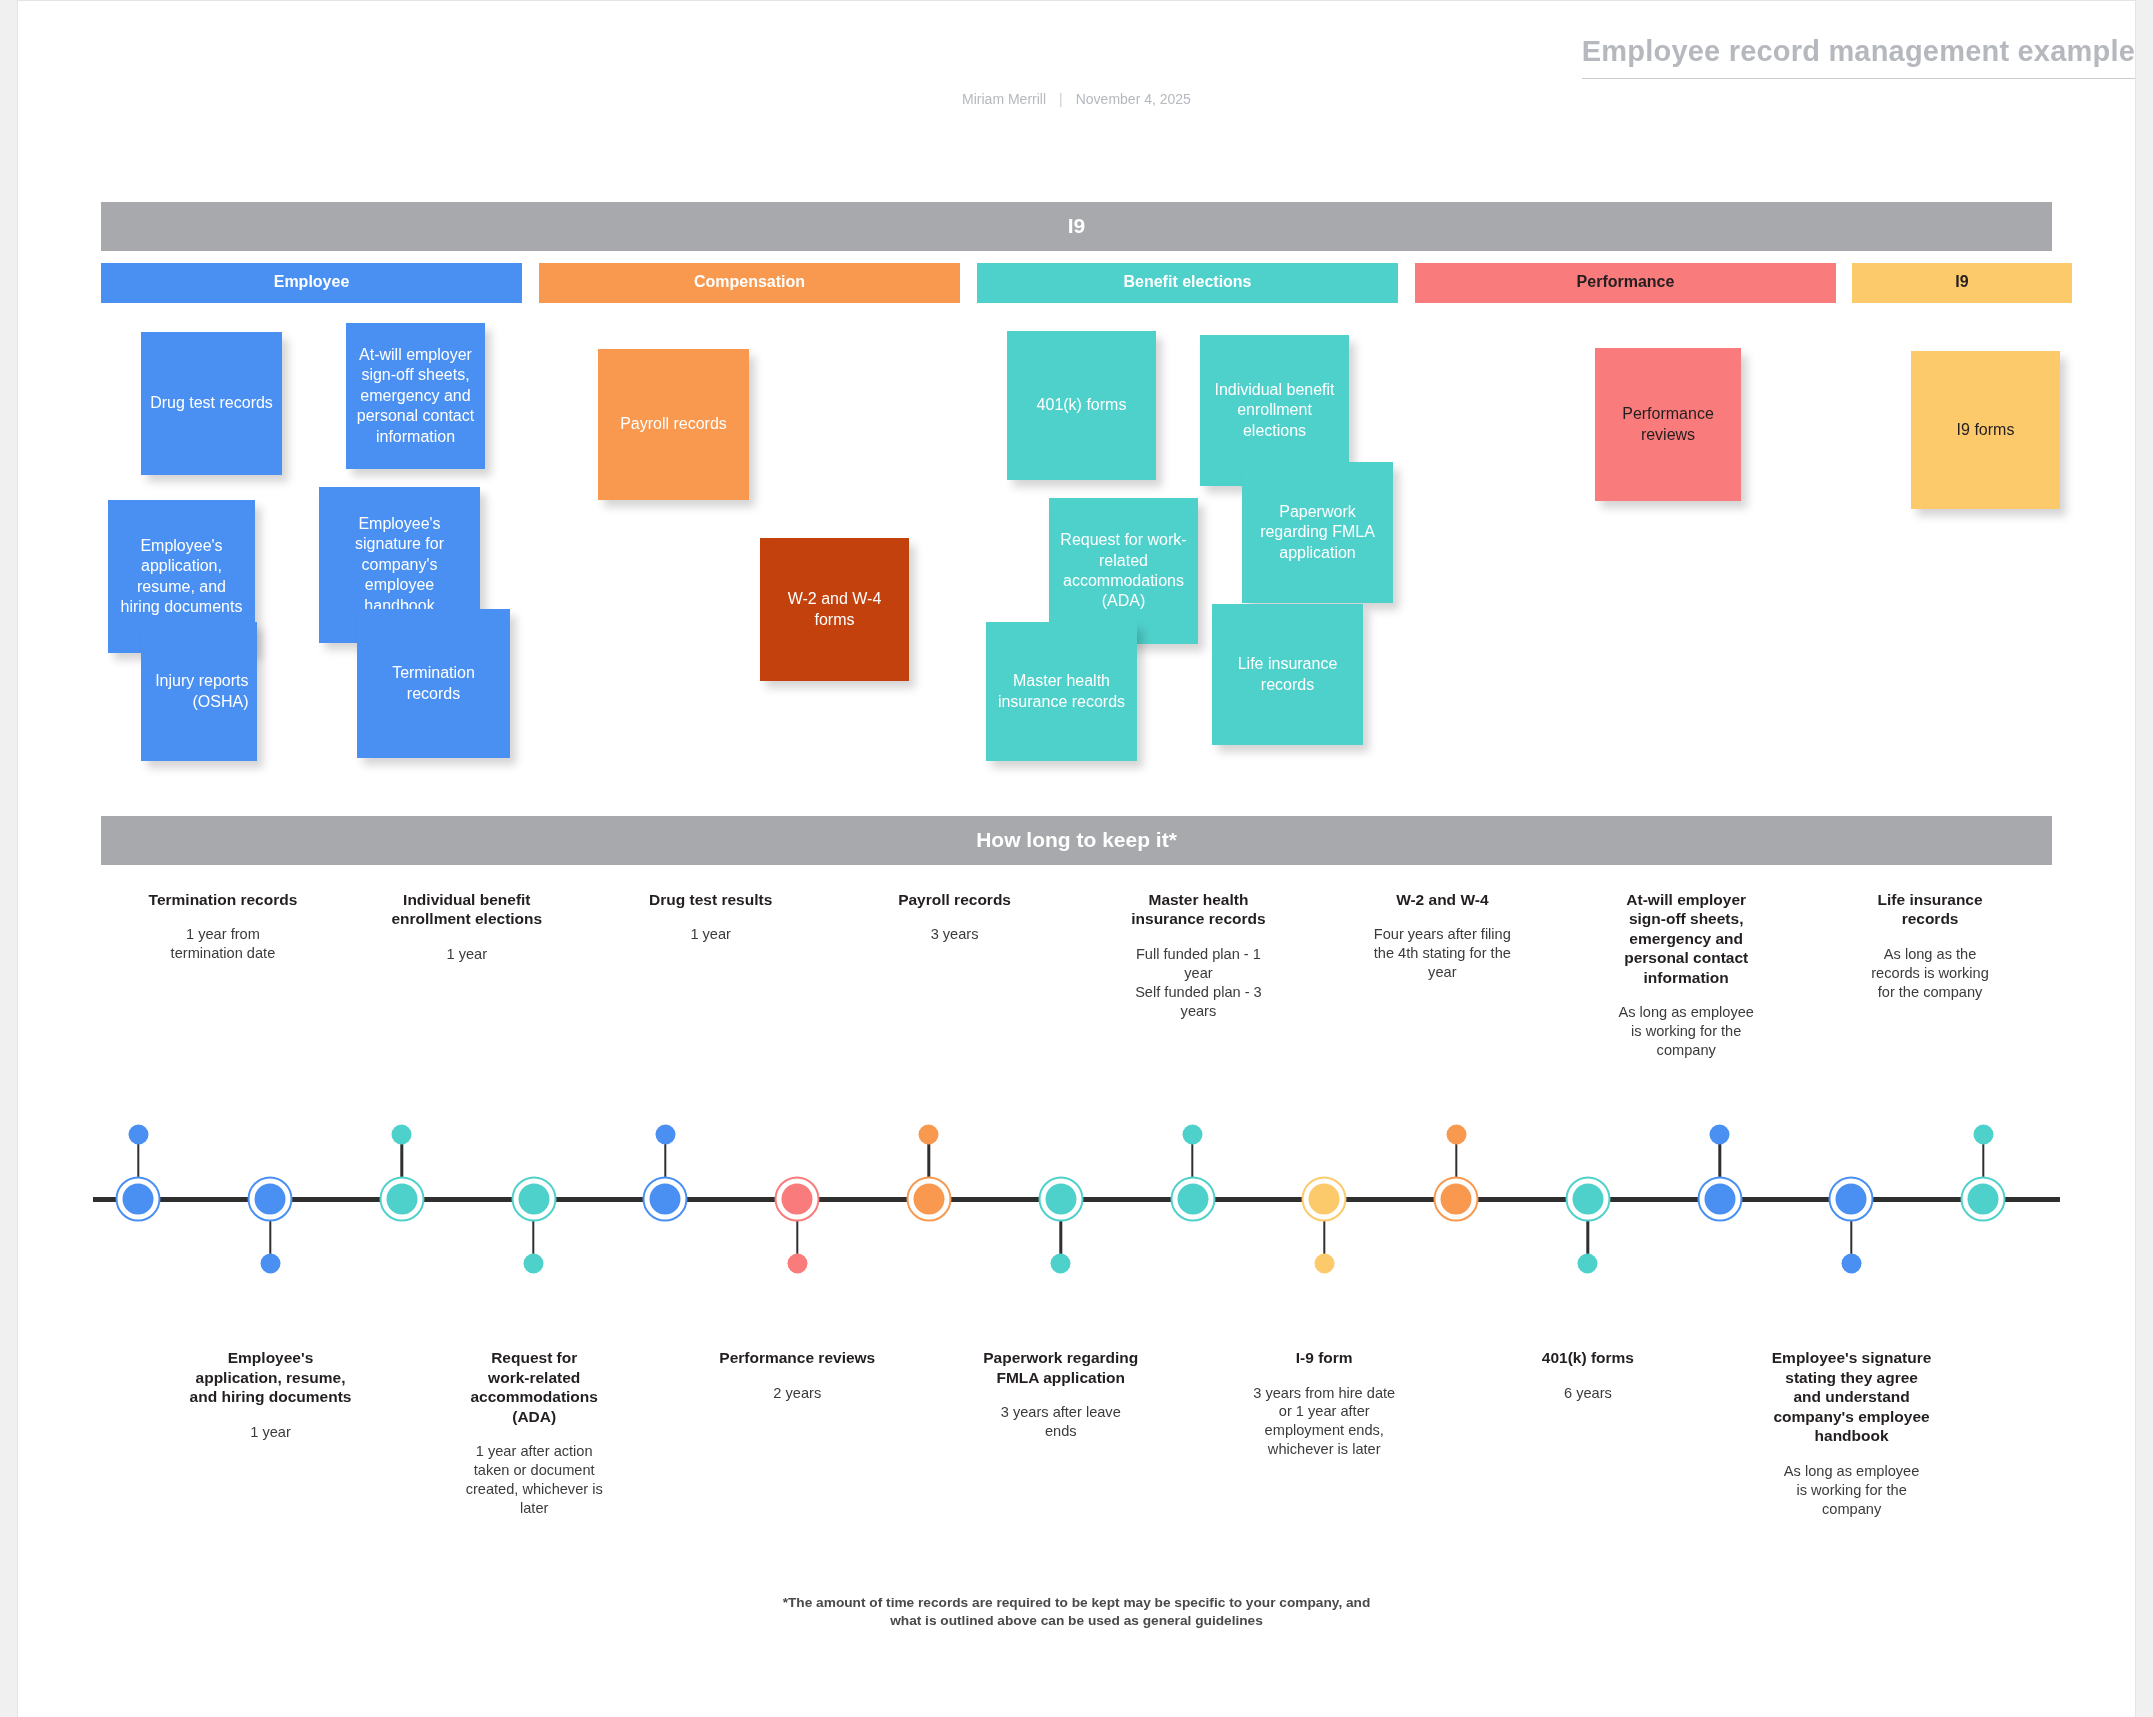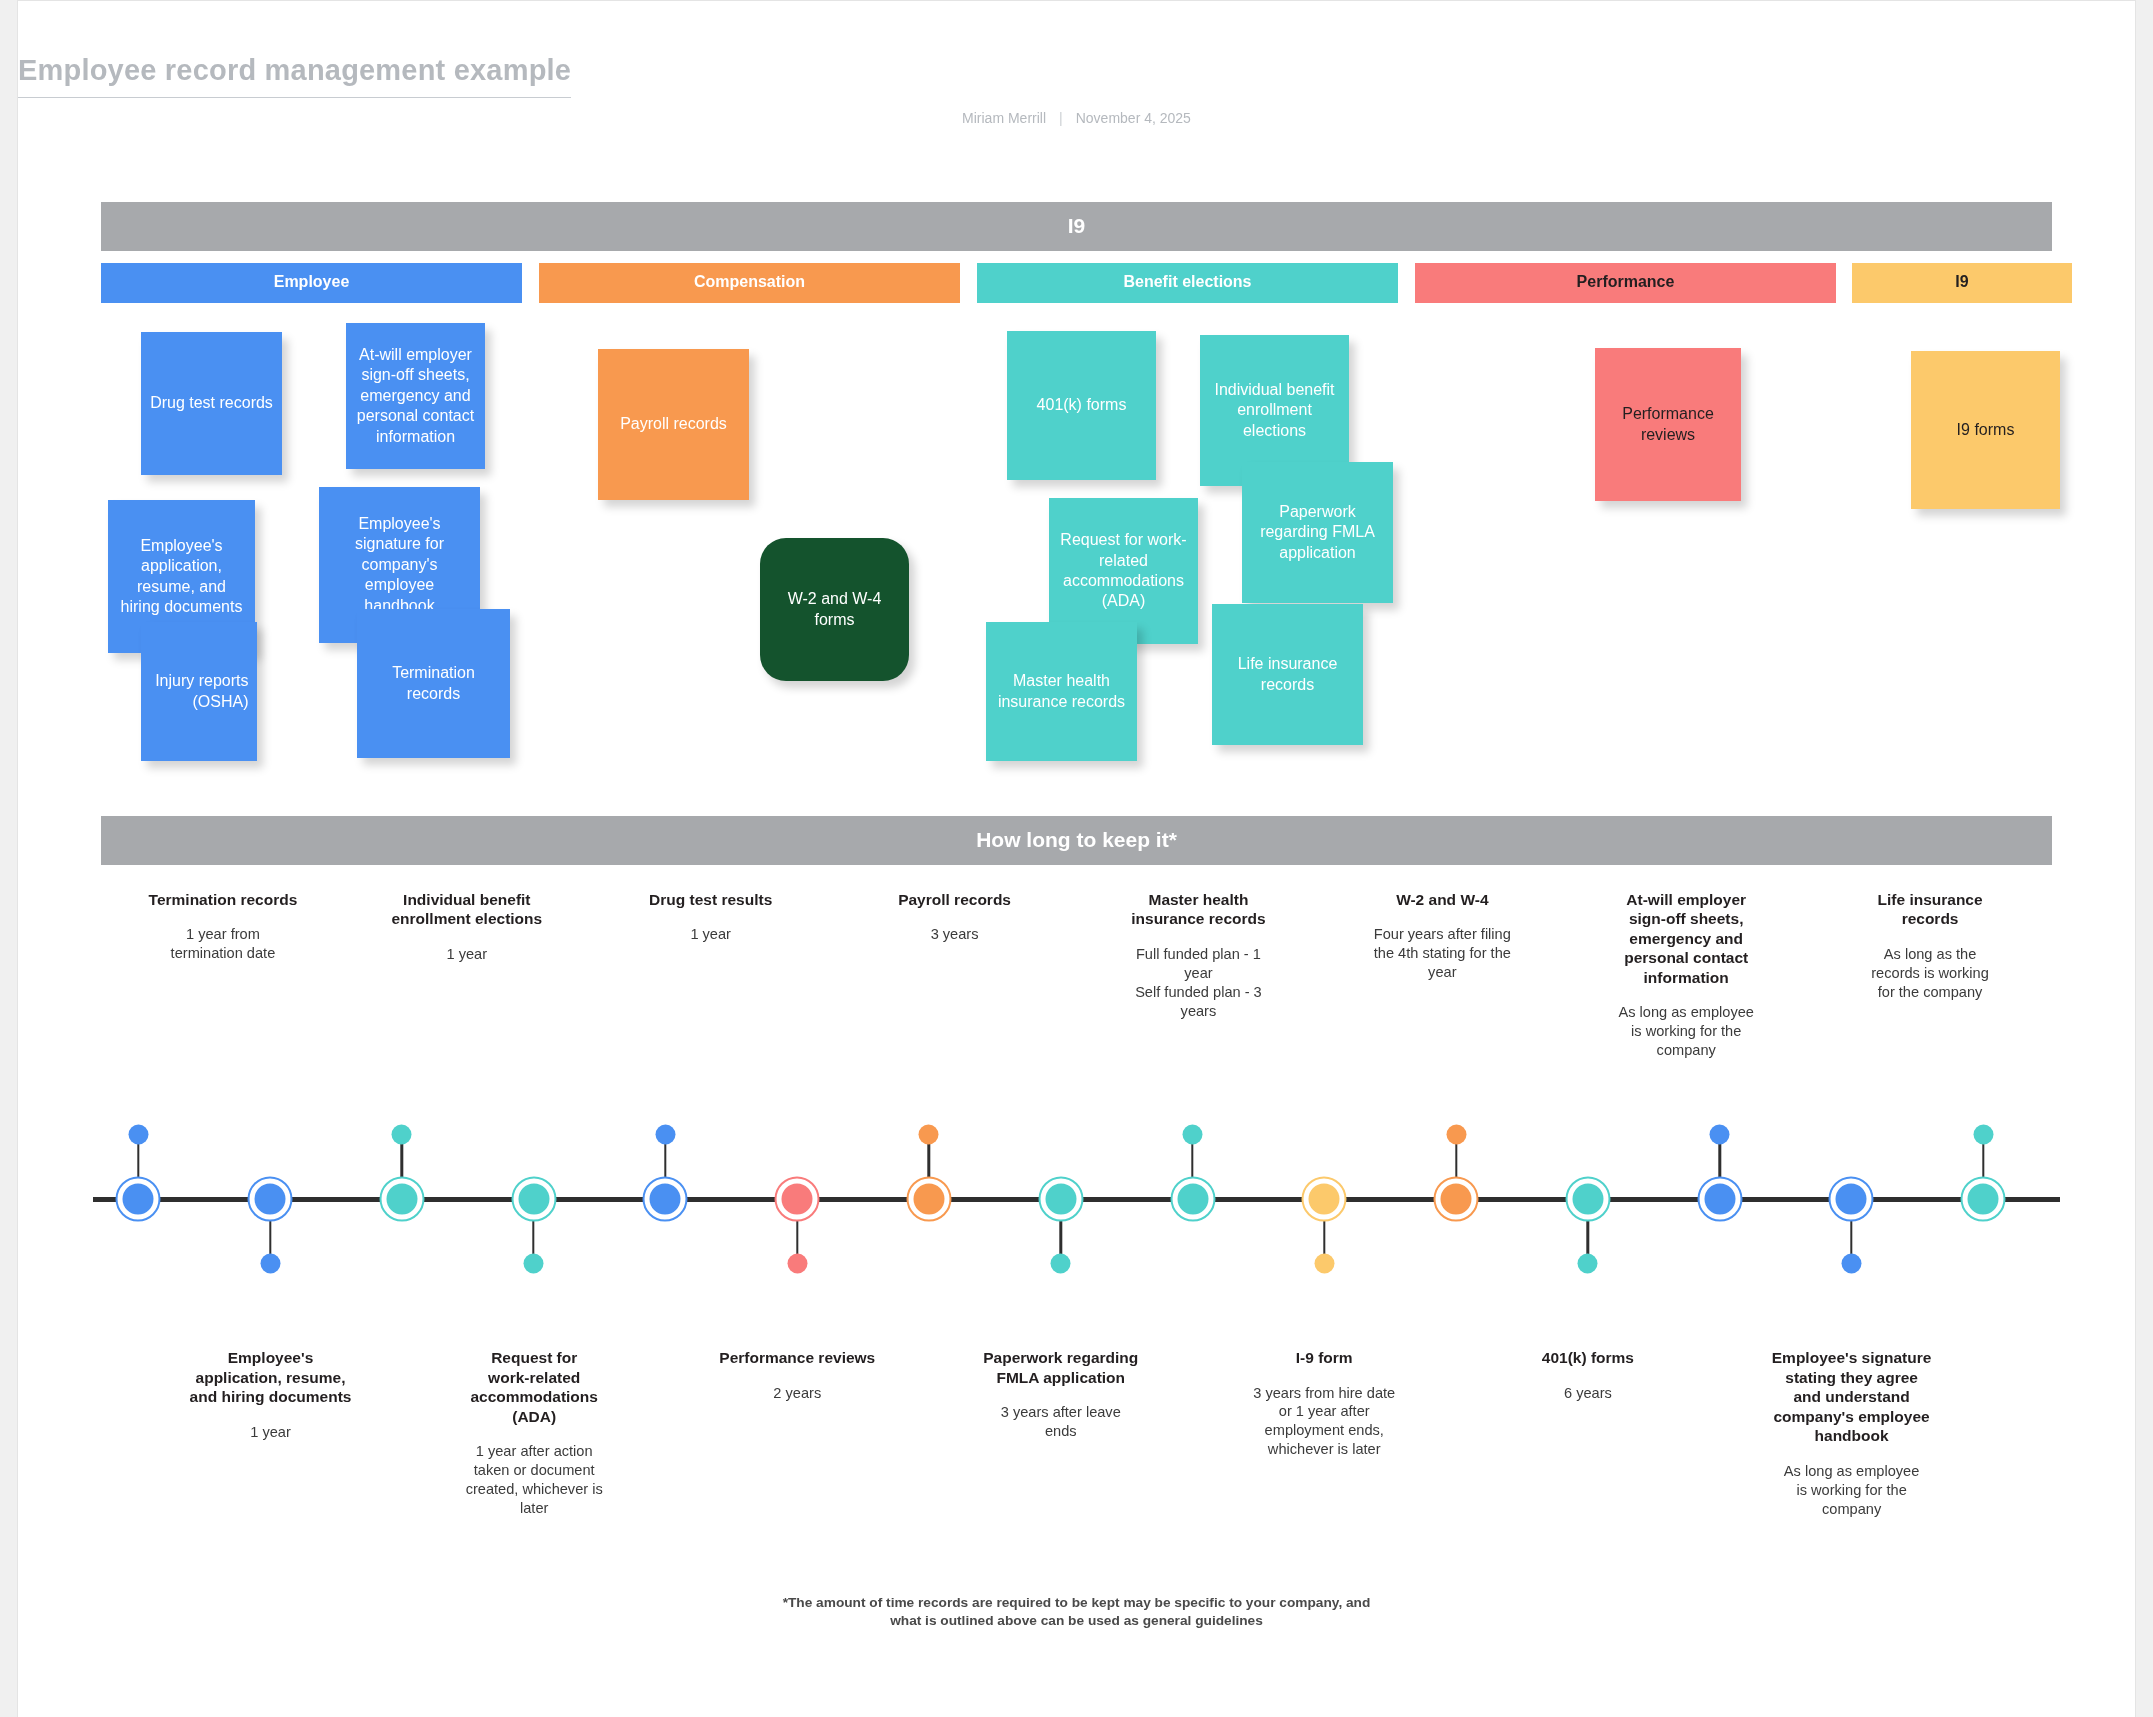--- a/index.html
+++ b/index.html
@@ -11,21 +11,21 @@
   }
   .page {
     position: relative;
     width: 2119px; height: 1718px;
     background: #ffffff;
     border: 0.9px solid #e4e4e4;
     overflow: hidden;
   }
 
   
-  .doc-head { padding-top: 53px; text-align: left; }
+  .doc-head { padding-top: 34px; text-align: right; }
   .doc-title {
     font-size: 29px; font-weight: bold; color: #b5b9be;
     letter-spacing: 0.2px; padding-bottom: 10.4px;
     display: inline-block;
     border-bottom: 1.9px solid #c8ccd1;
     min-width: 537px;
   }
   .doc-sub {
     margin-top: 11.3px; font-size: 14px; color: #b5b9be;
     display: flex; justify-content: center; align-items: center; gap: 13px;
@@ -147,21 +147,21 @@
       </div>
       <div class="note" style="left: 123px; top: 621px; width: 116px; height: 139px; background: rgb(74, 144, 242); text-align: right;">
         <span>Injury reports (OSHA)</span>
       </div>
       <div class="note" style="left: 339px; top: 608px; width: 153px; height: 149px; background: rgb(74, 144, 242);">
         <span>Termination records</span>
       </div>
       <div class="note" style="left: 580px; top: 348px; width: 151px; height: 151px; background: rgb(248, 153, 79);">
         <span>Payroll records</span>
       </div>
-      <div class="note" style="left: 742px; top: 537px; width: 149px; height: 143px; background: #14532d; border-radius: 26px;">
+      <div class="note" style="left: 742px; top: 537px; width: 149px; height: 143px; background: #c2410c;">
         <span>W-2 and W-4 forms</span>
       </div>
       <div class="note" style="left: 989px; top: 330px; width: 149px; height: 149px; background: rgb(79, 209, 203);">
         <span>401(k) forms</span>
       </div>
       <div class="note" style="left: 1182px; top: 334px; width: 149px; height: 151px; background: rgb(79, 209, 203);">
         <span>Individual benefit enrollment elections</span>
       </div>
       <div class="note" style="left: 1031px; top: 497px; width: 149px; height: 146px; background: rgb(79, 209, 203);">
         <span>Request for work-related accommodations (ADA)</span>

